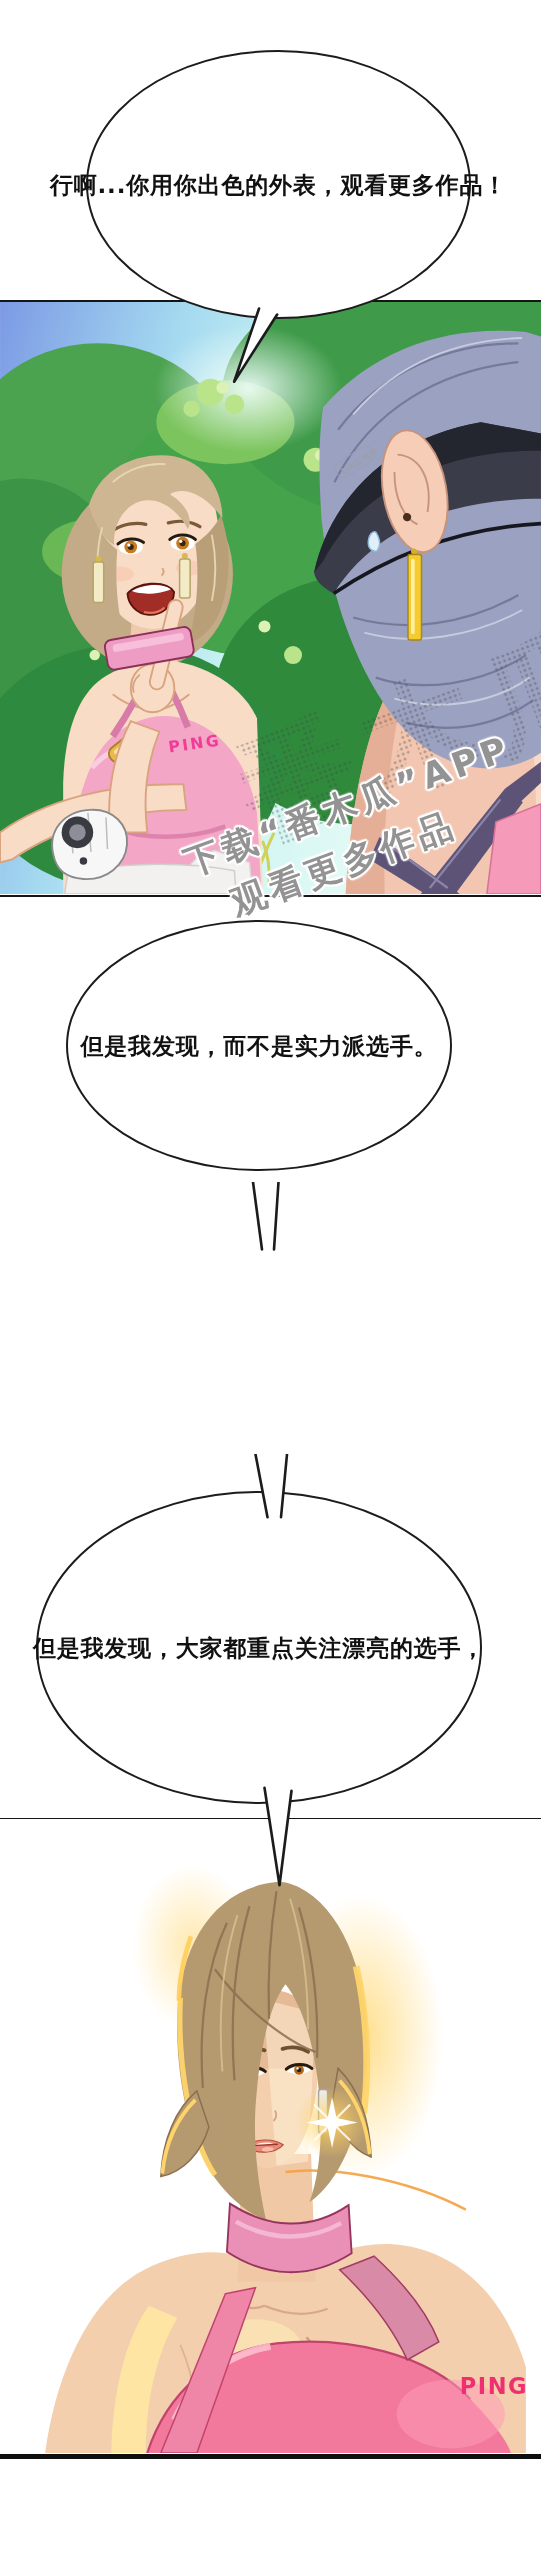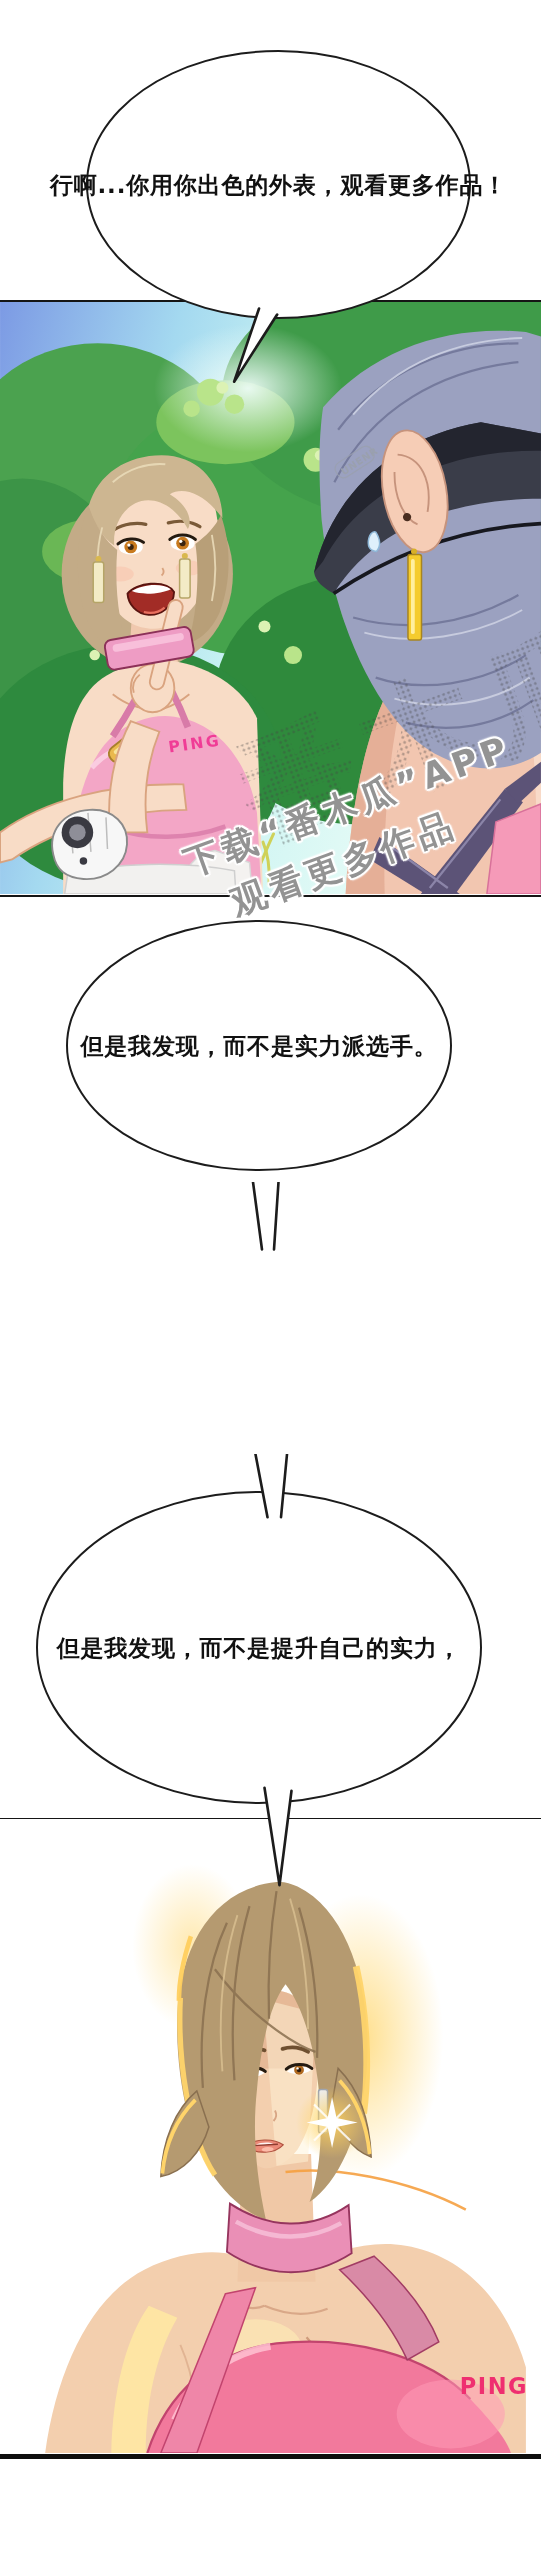--- a/index.html
+++ b/index.html
@@ -342,21 +342,21 @@
   <div class="bubble" id="bubble-1">
     <div class="line">行啊...你用你出色的外表，</div>
     <div class="line">观看更多作品！</div>
   </div>
   <div class="bubble" id="bubble-2">
     <div class="line">但是我发现，</div>
     <div class="line">而不是实力派选手。</div>
   </div>
   <div class="bubble" id="bubble-4">
     <div class="line">但是我发现，</div>
-    <div class="line">而不是提升自己的实力，</div>
+    <div class="line">大家都重点关注漂亮的选手，</div>
   </div>
 
   <svg class="tail" id="tail-1" width="83" height="83" viewBox="0 0 110 110">
     <polygon points="65,6 32,103 89,14" fill="#fff"></polygon>
     <path d="M65,6 L32,103 M89,14 L32,103" stroke="#1c1c1c" stroke-width="3.5" fill="none" stroke-linecap="round"></path>
   </svg>
   <svg class="tail" id="conn-23" width="45" height="69" viewBox="0 0 60 92">
     <polygon points="12,0 24,90 40,90 46,0" fill="#fff"></polygon>
     <path d="M12,0 L24,90 M46,0 L40,90" stroke="#1c1c1c" stroke-width="3.5" fill="none" stroke-linecap="round"></path>
   </svg>

